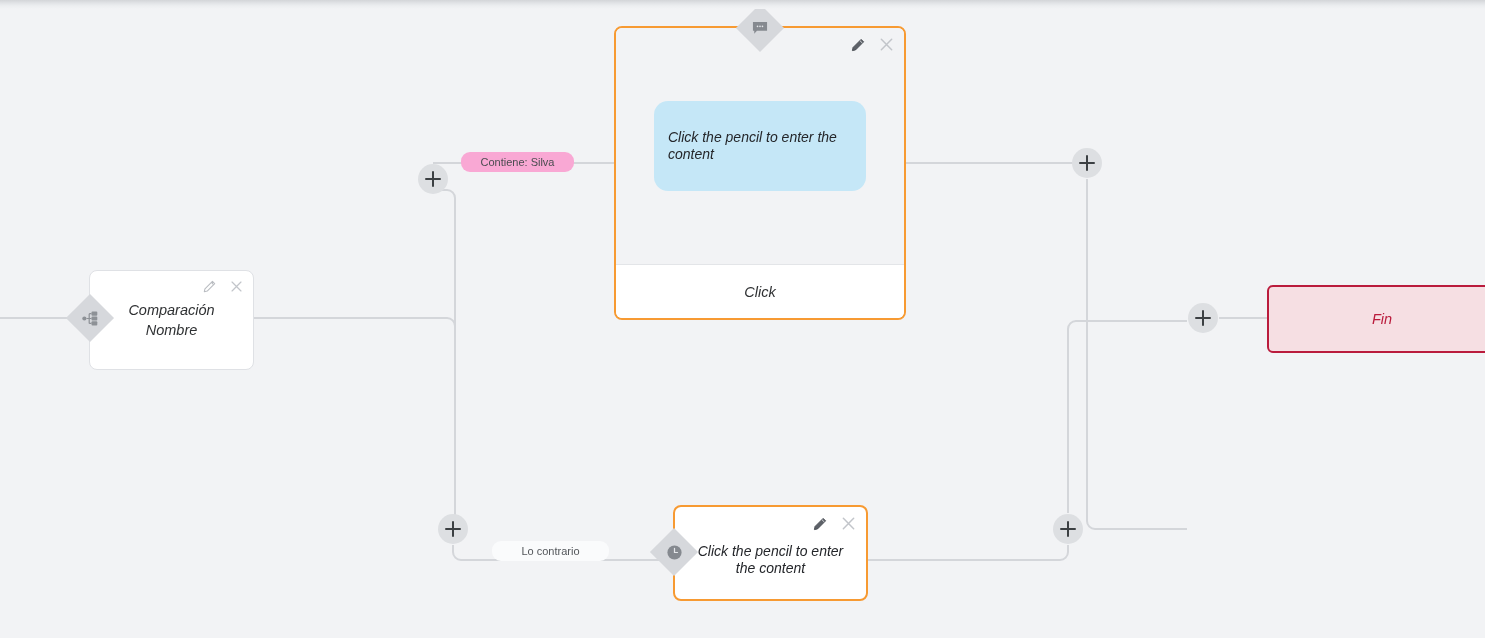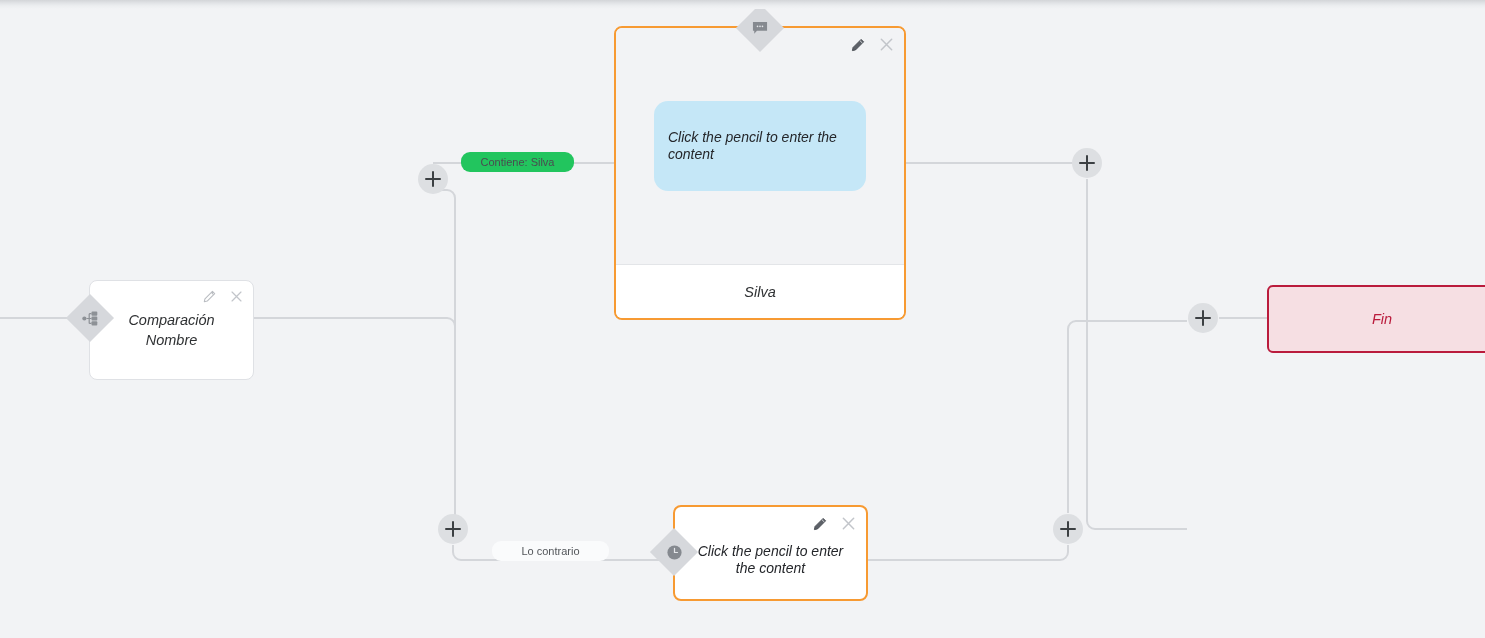--- a/index.html
+++ b/index.html
@@ -91,21 +91,21 @@
   
   .node {
     position: absolute;
     box-sizing: border-box;
     z-index: 10;
     font-style: italic;
   }
 
   .node-compare {
     left: 89px;
-    top: 280px;
+    top: 270px;
     width: 165px;
     height: 100px;
     background: #ffffff;
     border: 1px solid #dfe1e5;
     border-radius: 8px;
     display: flex;
     flex-direction: column;
     align-items: center;
     justify-content: center;
     gap: 4px;
@@ -217,21 +217,21 @@
     position: absolute;
     z-index: 9;
     font-size: 11px;
     color: #4a4c50;
     border-radius: 9px;
     padding: 4px 12px;
     white-space: nowrap;
     box-sizing: border-box;
     text-align: center;
   }
-  .edge-label.gray { background: #22c55e; }
+  .edge-label.gray { background: #f9a8d4; }
   .edge-label.white { background: #fafbfc; color: #53565a; text-align: center; }
 </style>
 </head>
 <body>
 
 <div id="canvas">
 
   <svg class="edges" viewBox="0 0 1485 638" width="1485" height="638" xmlns="http://www.w3.org/2000/svg">
 
     <path d="M0,318 H89"></path>
@@ -318,21 +318,21 @@
           </svg>
         </span>
         <span class="icon-btn">
           <svg width="15" height="15" viewBox="0 0 16 16" xmlns="http://www.w3.org/2000/svg">
             <path d="M2.5 2.5 L13.5 13.5 M13.5 2.5 L2.5 13.5" stroke="#c2c5ca" stroke-width="1.6" stroke-linecap="round"></path>
           </svg>
         </span>
       </div>
       <div class="bubble">Click the pencil to enter the content</div>
     </div>
-    <div class="card-footer">Silva</div>
+    <div class="card-footer">Click</div>
   </div>
 
   <div class="diamond" style="left:657px; top:535px;">
     <span class="dglyph">
       <svg width="17" height="17" viewBox="0 0 18 18" xmlns="http://www.w3.org/2000/svg">
         <circle cx="9" cy="9" r="7.5" fill="#85898f"></circle>
         <path d="M9,4.5 V9 H12.2" stroke="#e4e6e9" stroke-width="1.3" stroke-linecap="round" fill="none"></path>
       </svg>
     </span>
   </div>

